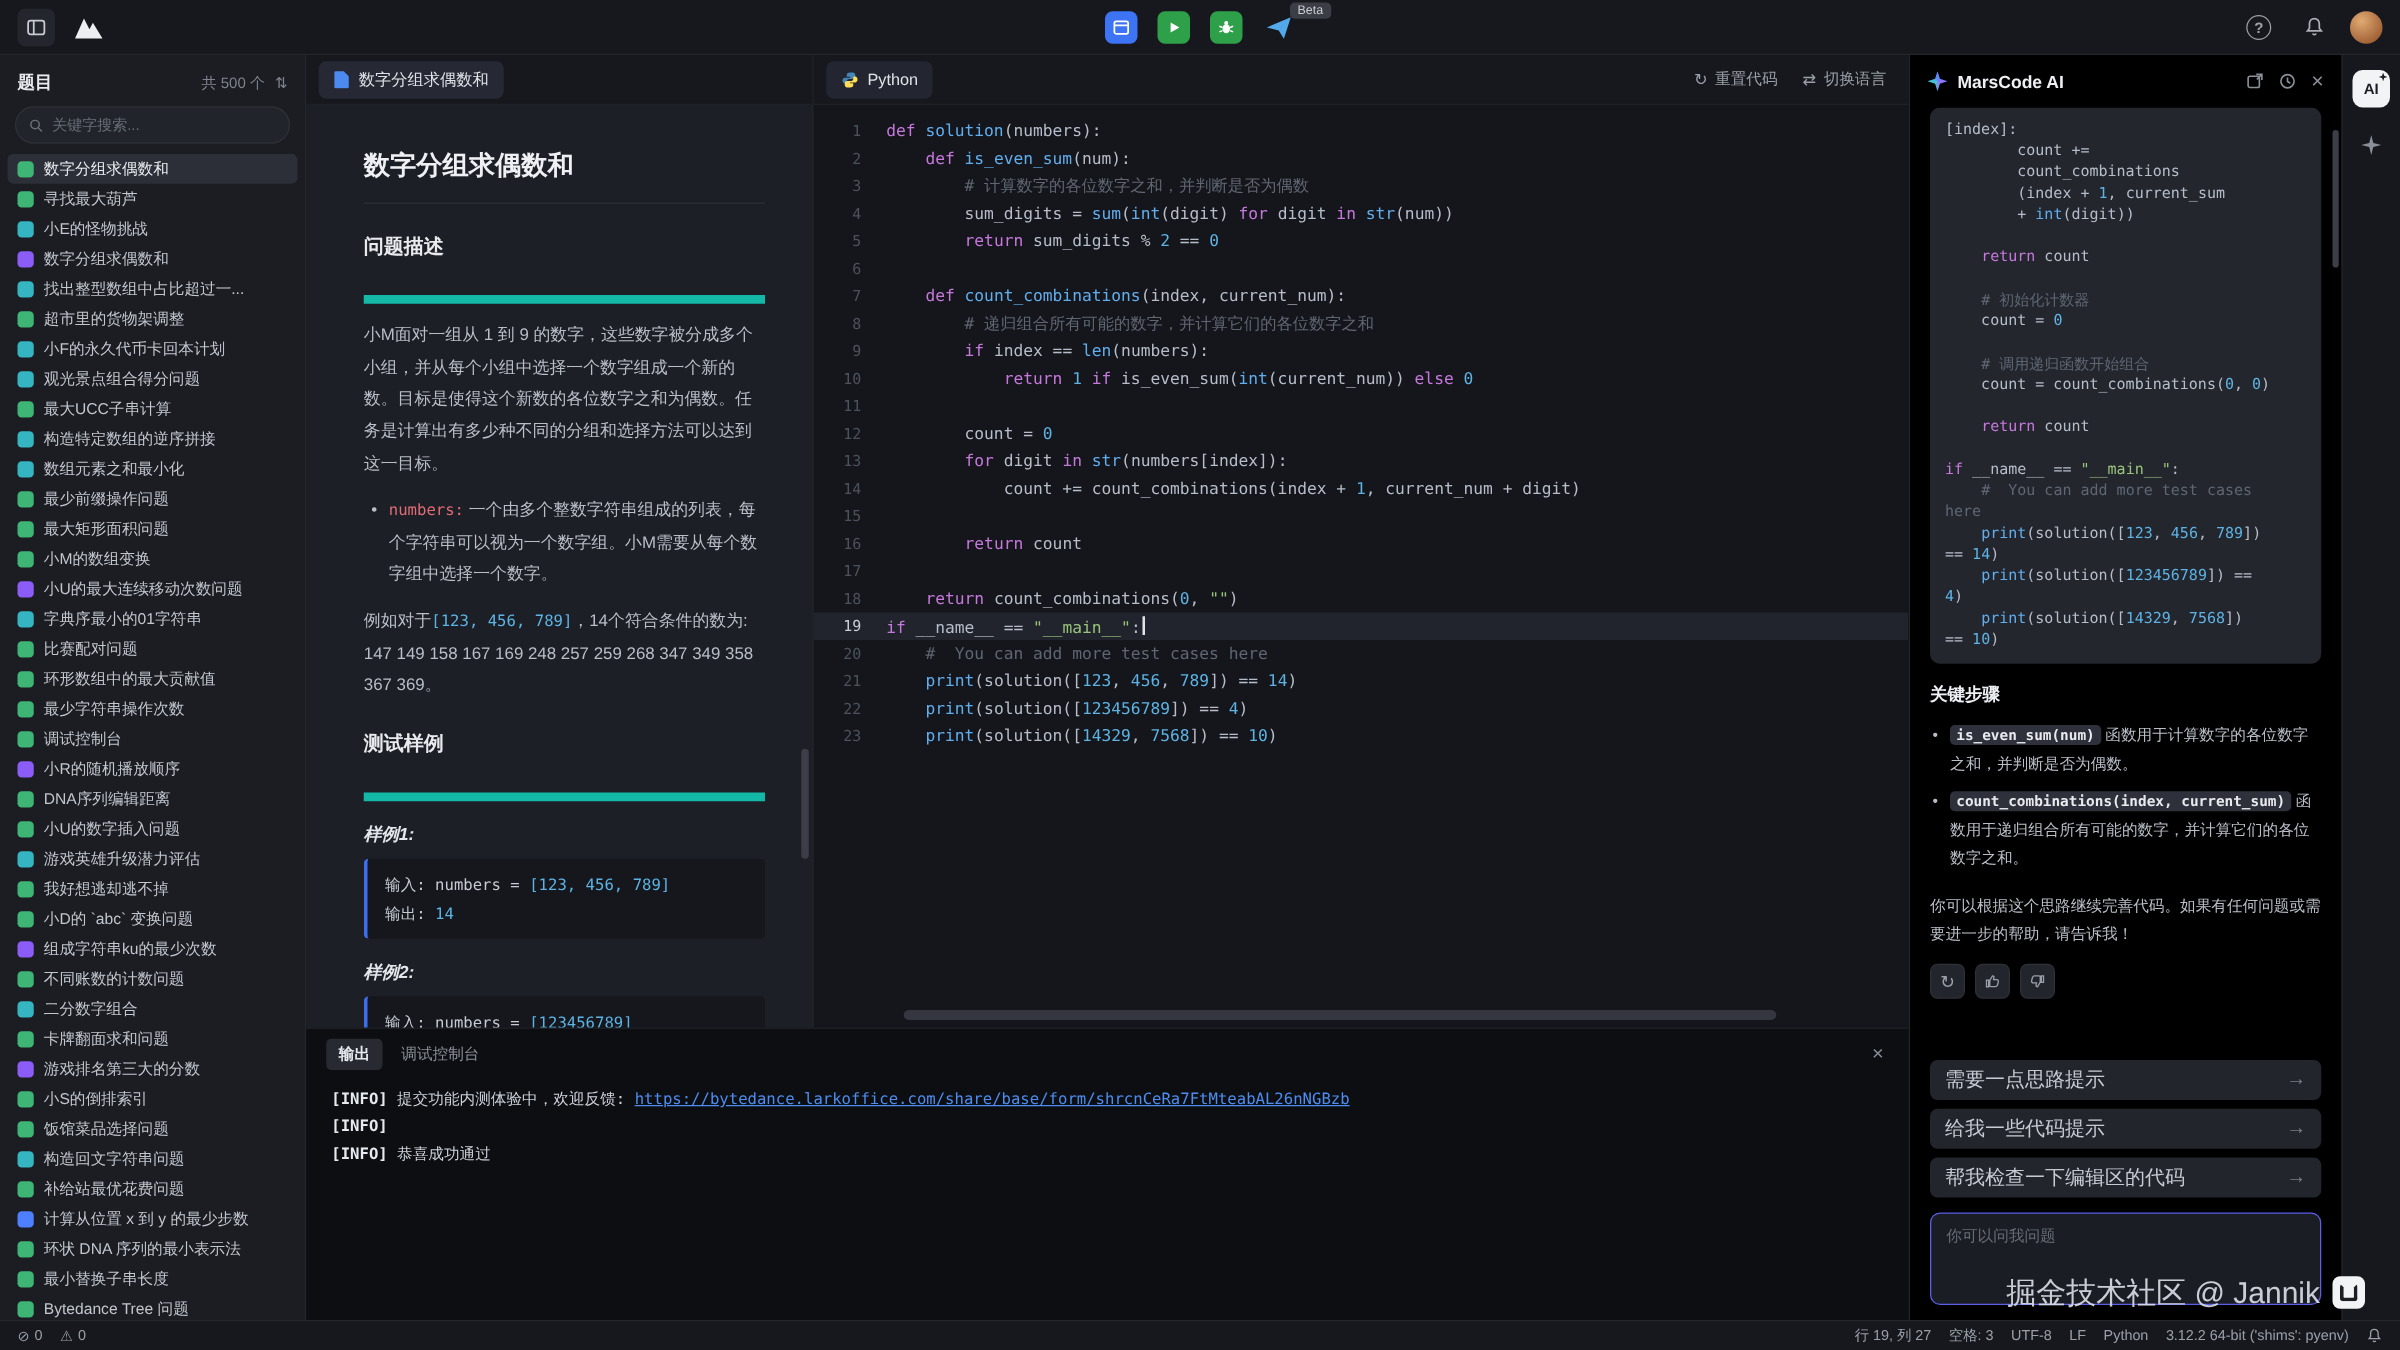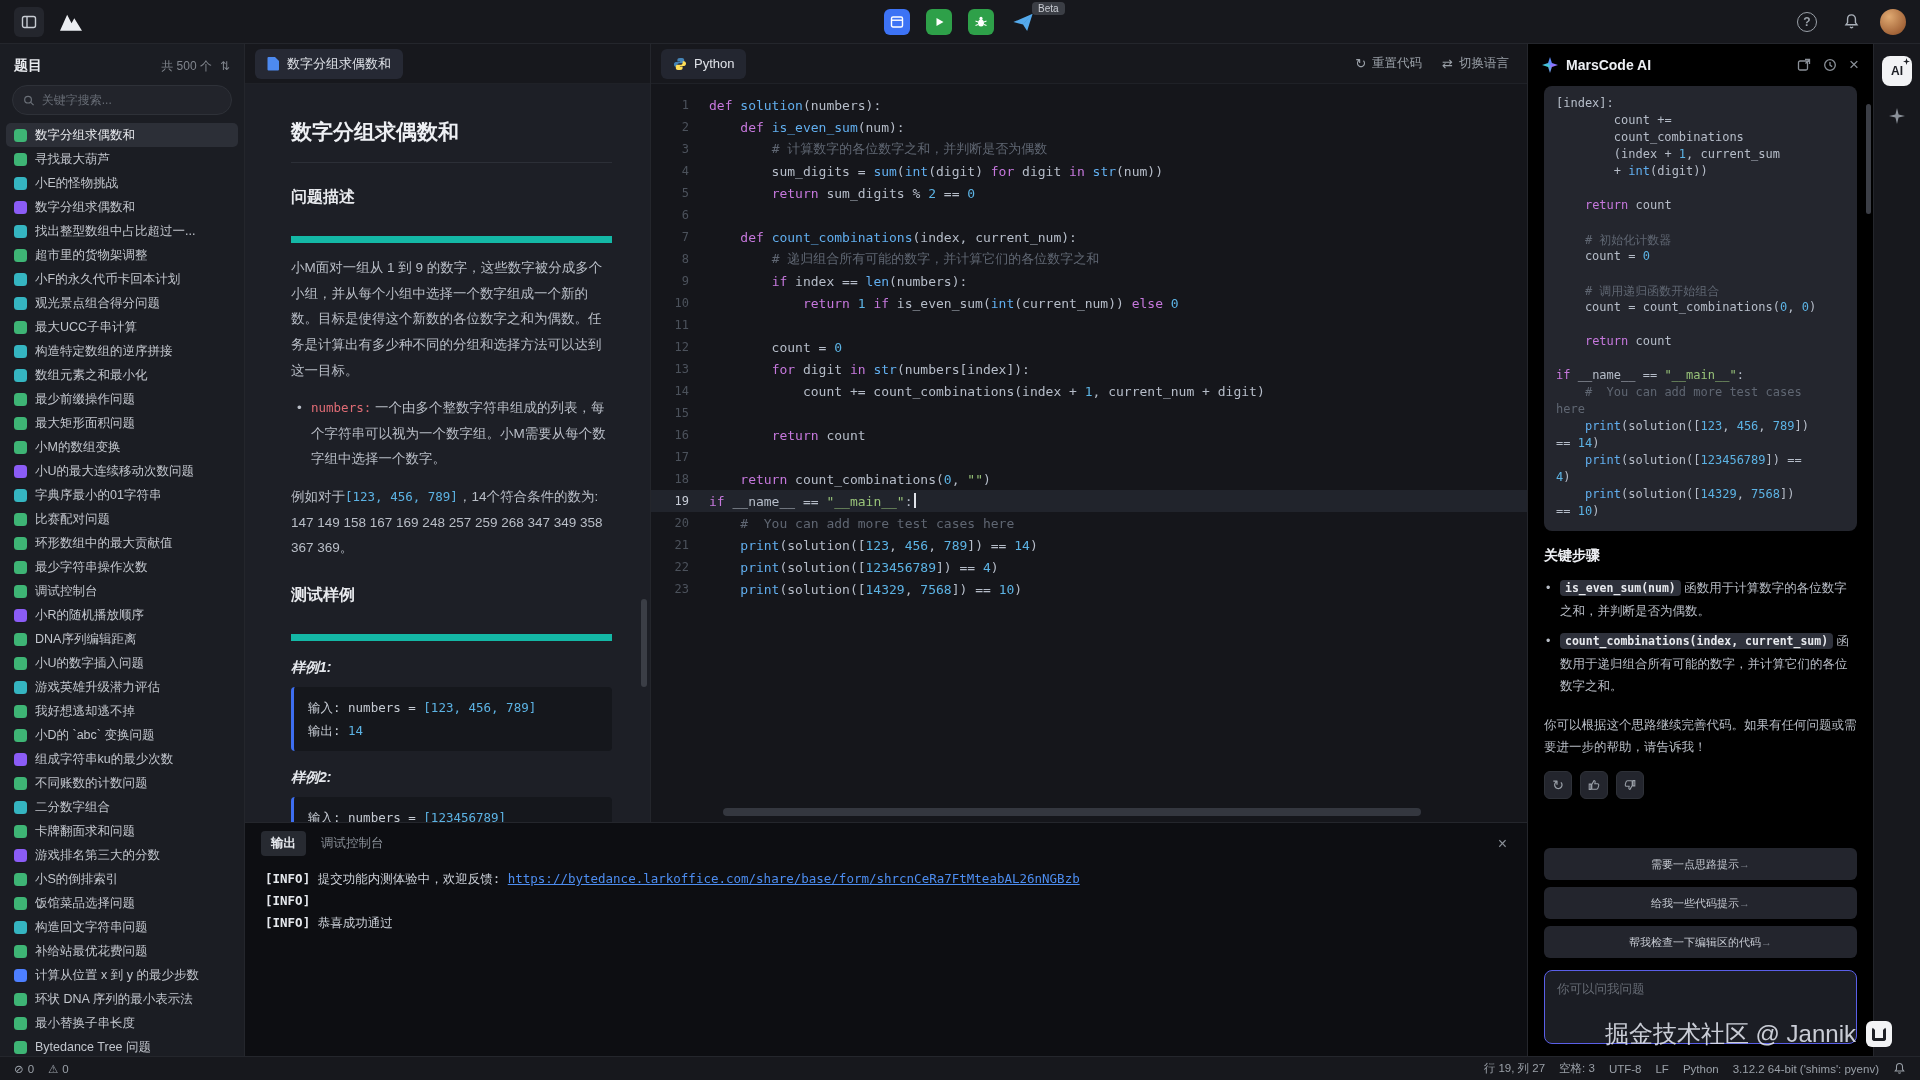--- a/index.html
+++ b/index.html
@@ -127,22 +127,22 @@
   .kb { position:relative; padding-left:16px; margin:8px 0; font-size:12.5px; line-height:1.8; color:#b9bec7; }
   .kb::before { content:"•"; position:absolute; left:2px; color:#b9bec7; }
   .chip { font-family:"DejaVu Sans Mono","Liberation Mono",monospace; font-size:11.5px; background:#2e313b;
     color:#e8eaee; font-weight:bold; padding:1px 5px; border-radius:4px; }
   .ai-closing { font-size:12.5px; line-height:1.8; color:#b9bec7; margin:8px 0 12px; }
   .ai-actions { display:flex; gap:8px; margin-bottom:4px; }
   .ai-actions button { width:28px; height:28px; background:#23252d; border:1px solid #2e3138; border-radius:6px;
     color:#9aa0a8; display:flex; align-items:center; justify-content:center; cursor:pointer; font-size:14px; }
   .flip { transform:rotate(180deg); }
   .ai-sugs { display:flex; flex-direction:column; gap:7px; margin-top:auto; margin-bottom:12px; }
-  .sug { height:32px; background:#23252d; border-radius:6px; display:flex; align-items:center; justify-content:center;
-    padding:0 12px; font-size:11px; color:#c6cad2; cursor:pointer; }
+  .sug { height:32px; background:#23252d; border-radius:6px; display:flex; align-items:center; justify-content:space-between;
+    padding:0 12px; font-size:16px; color:#c6cad2; cursor:pointer; }
   .sug-a { color:#7a7f88; }
   .ai-input { border:1px solid #5a5fe8; border-radius:8px; height:74px; background:#1b1d24; flex:none; }
   .ai-input textarea { width:100%; height:100%; background:transparent; border:none; outline:none; resize:none;
     color:#c8ccd3; font-size:12.5px; padding:10px 12px; font-family:inherit; }
   .ai-input textarea::placeholder { color:#676c75; }
   .ai-thumb { position:absolute; right:2px; top:60px; width:5px; height:110px; background:#3b3e46; border-radius:3px; cursor:pointer; }
 
   
   .right-strip { width:47px; background:#17181d; border-left:1px solid #24262c; display:flex; flex-direction:column;
     align-items:center; padding-top:12px; gap:16px; }

